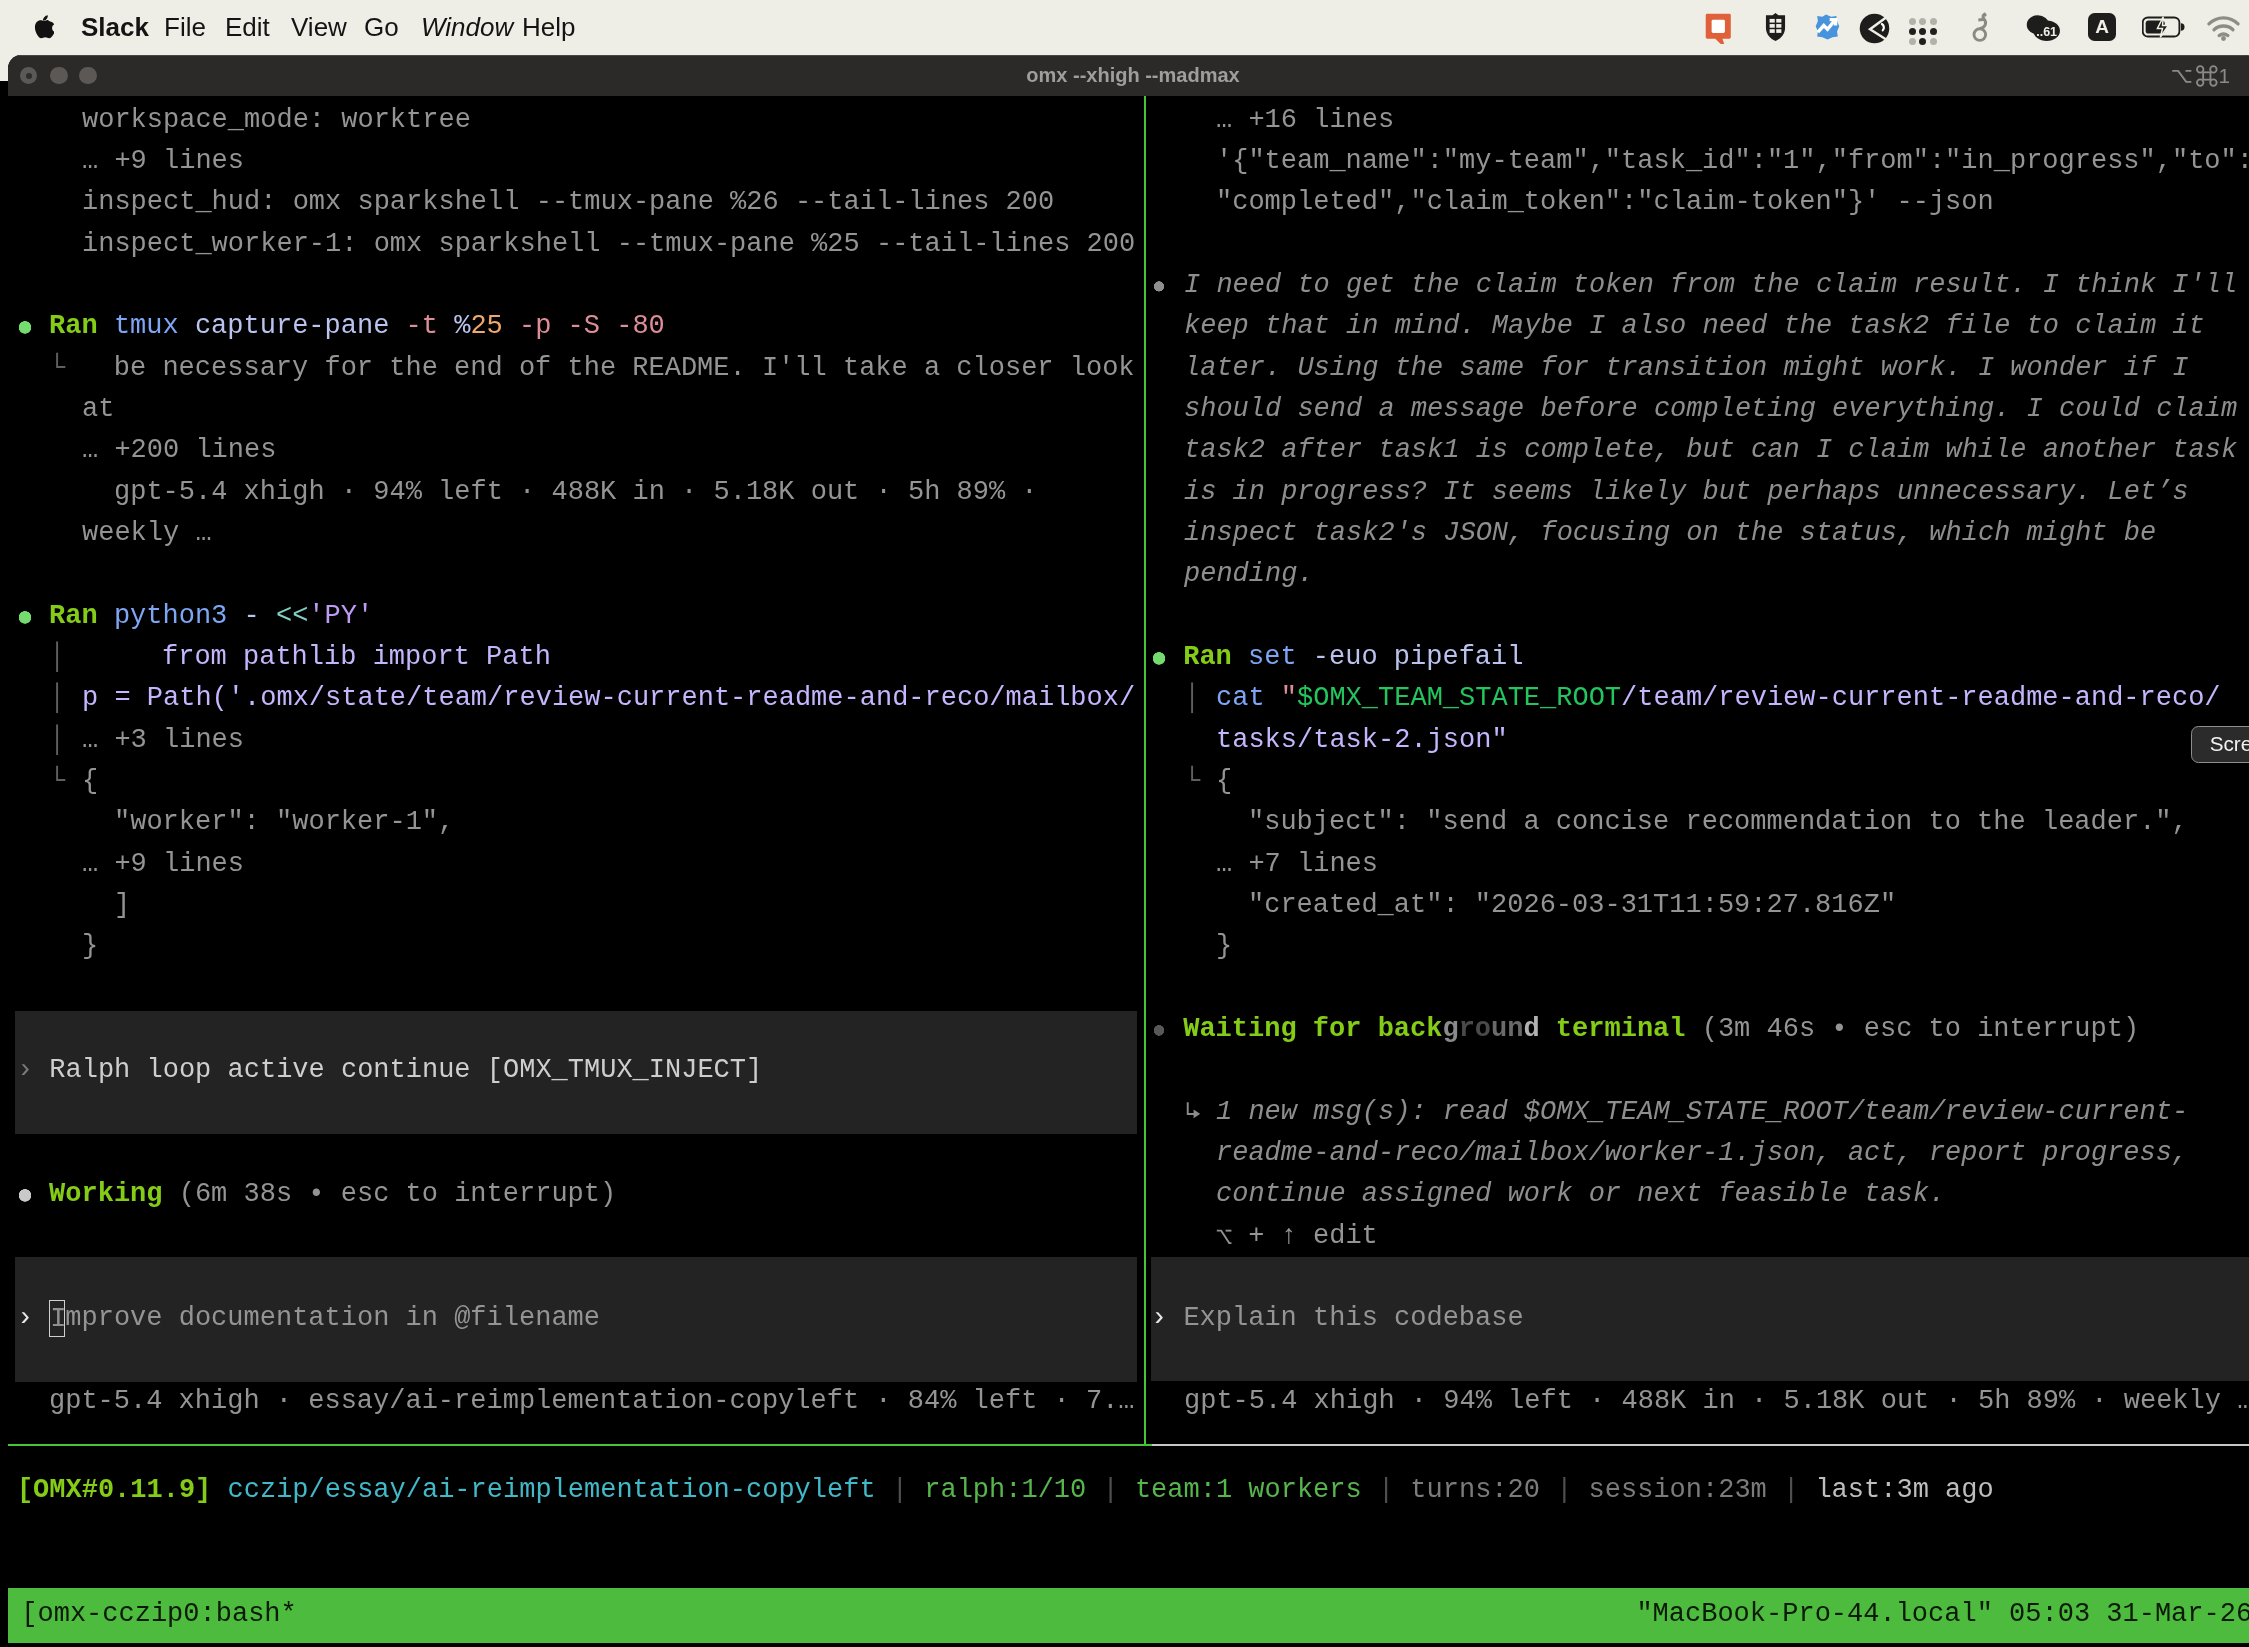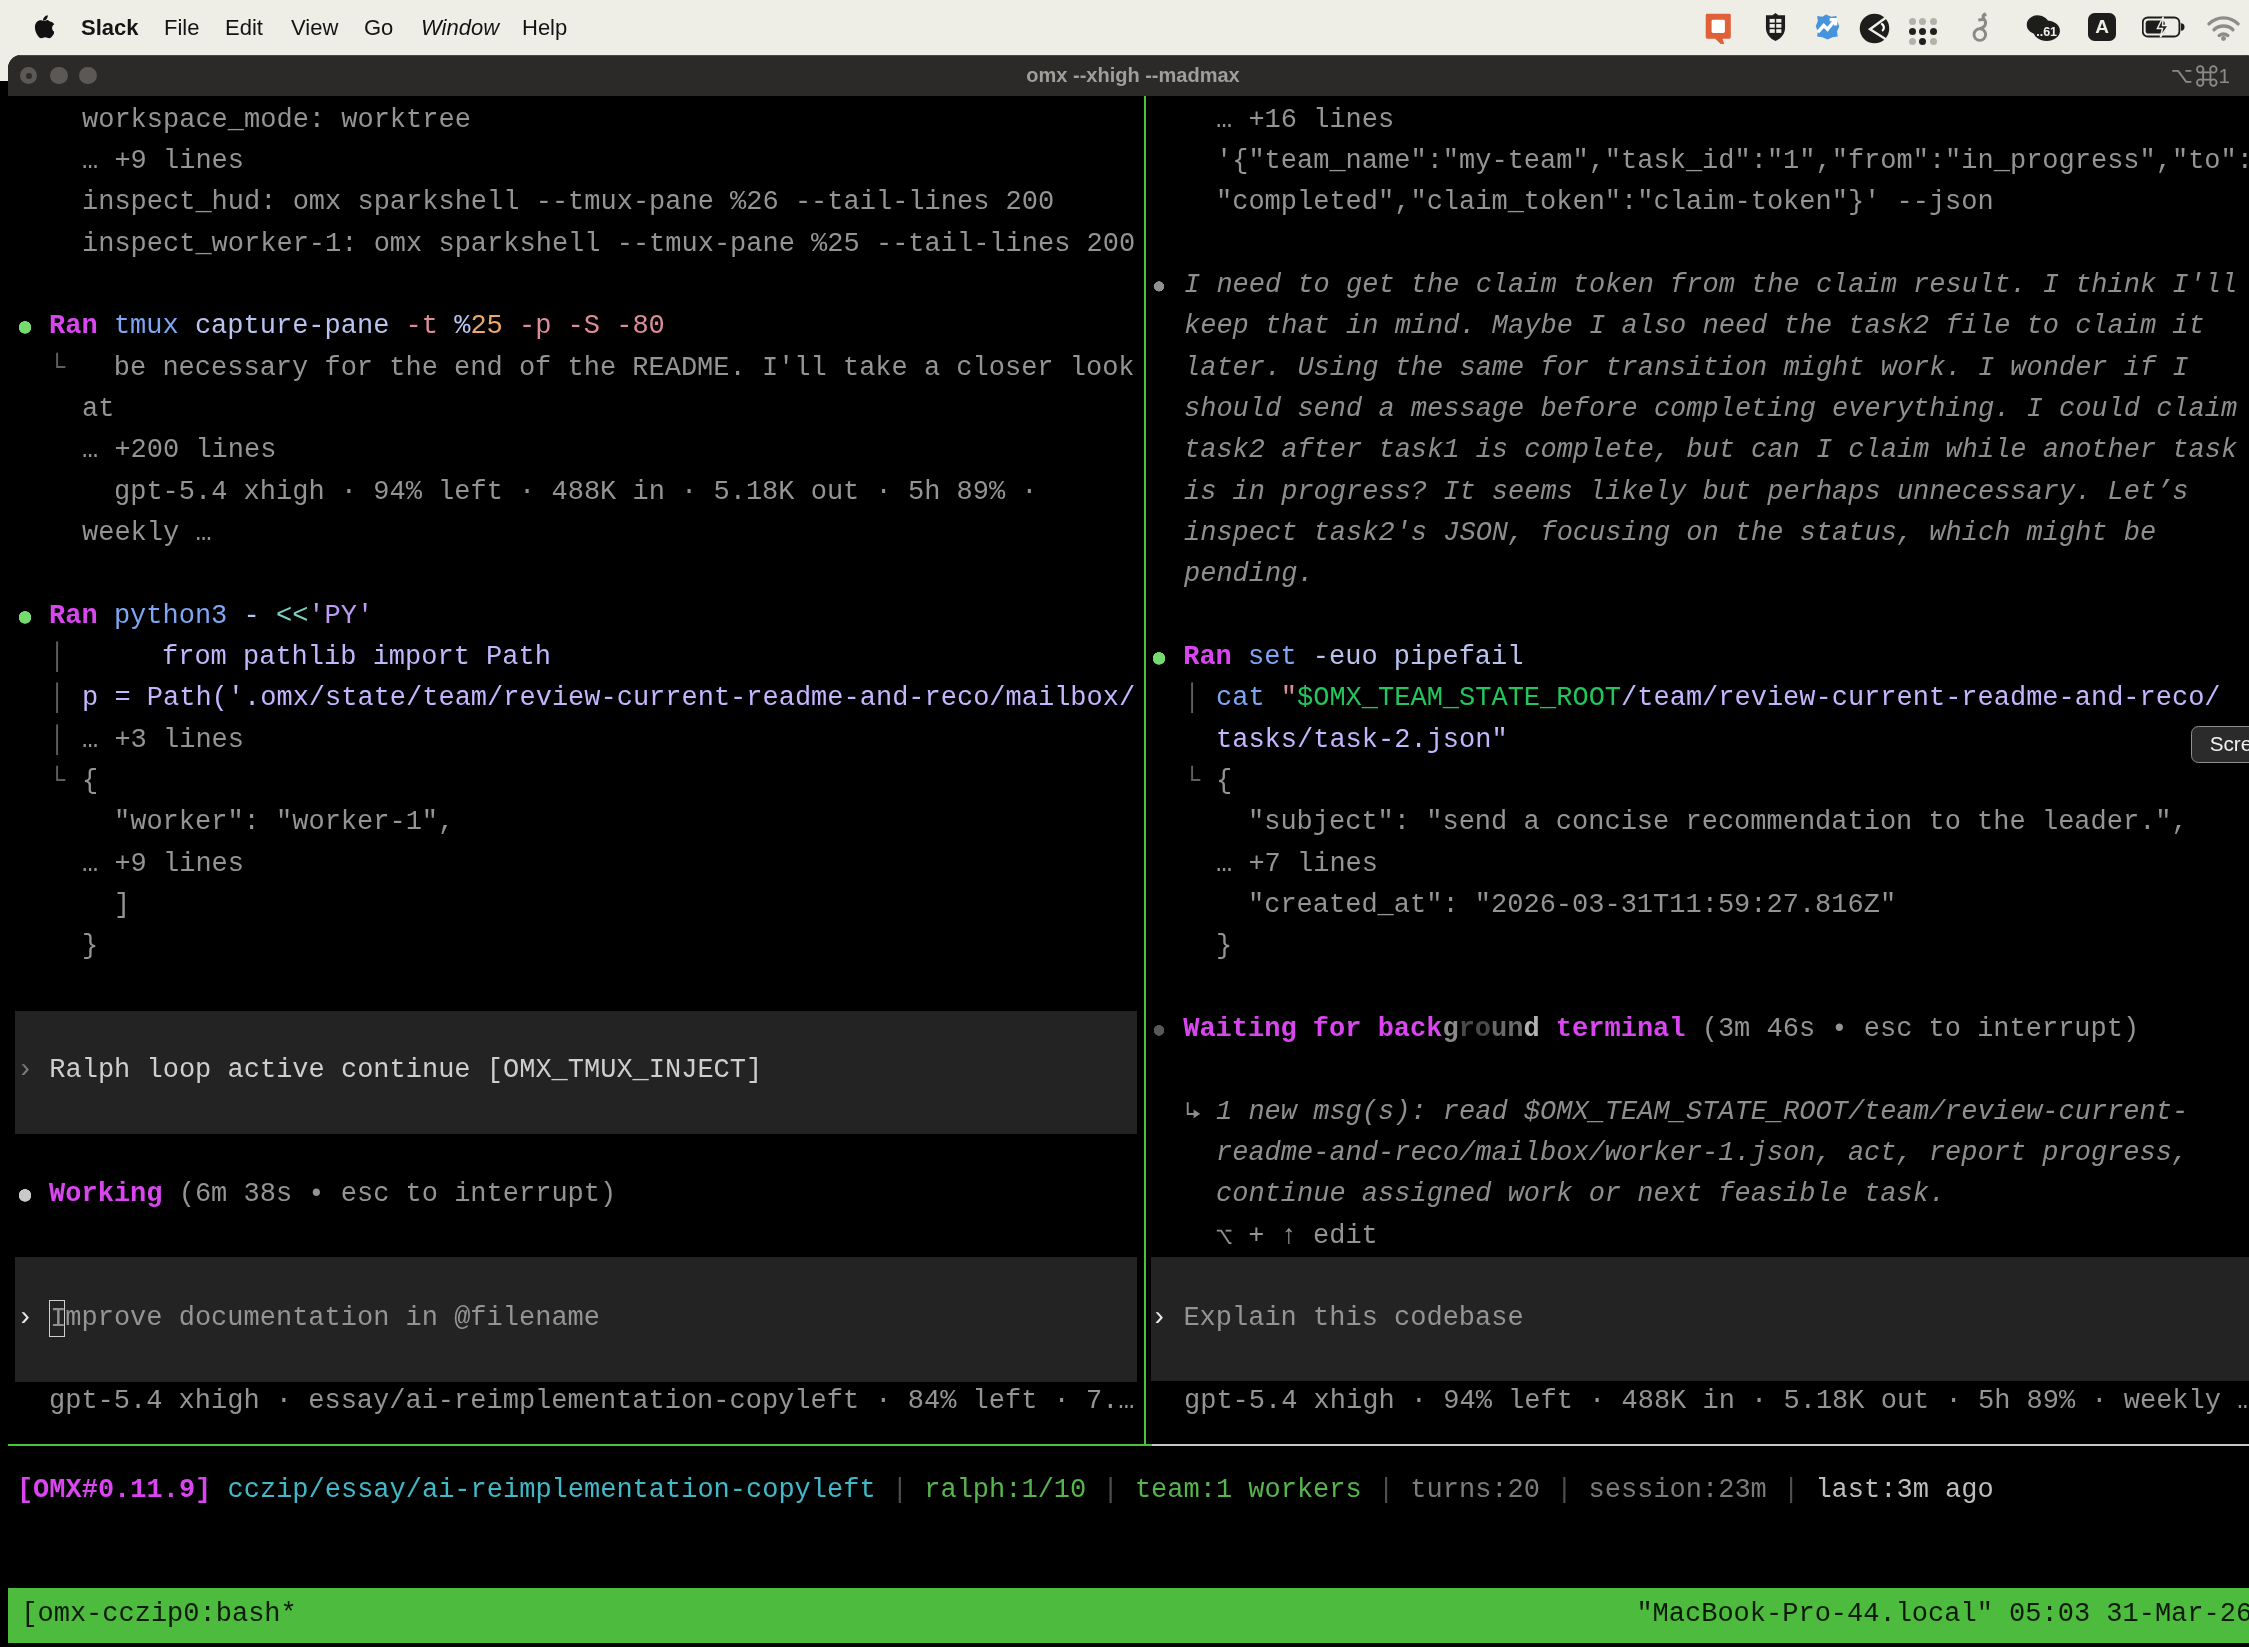--- a/index.html
+++ b/index.html
@@ -1,20 +1,20 @@
 <!DOCTYPE html>
 <html style="font-size:11.8px"><head><meta charset="utf-8">
 <style>
   * { margin:0; padding:0; box-sizing:border-box; }
   html,body { width:2250px; height:1648px; background:#000; overflow:hidden; }
   body { position:relative; font-family:"Liberation Sans",sans-serif; }
   .r { position:absolute; white-space:pre; font-family:"Liberation Mono",monospace;
        font-size:27px; line-height:41px; height:41px; color:#949494; }
   .r i { font-style:italic; color:#8e8e8e; }
-  .w  { color:#d946ef; font-weight:bold; }
+  .w  { color:#84cc16; font-weight:bold; }
   .wt { color:#cecece; }
   .wh { color:#e8e8e8; }
   .bl { color:#7ea6f4; }
   .lv { color:#b9c3ee; }
   .lv2{ color:#22c55e; }
   .pk { color:#de8d98; }
   .or { color:#f0a76a; }
   .pu { color:#bd9cf5; }
   .tl { color:#7fd0c4; }
   .gr { color:#c4b5fd; }
@@ -39,21 +39,21 @@
   .opt{ display:inline-block; width:16px; height:41px; vertical-align:top; }
   .hbox{ position:absolute; background:#232323; }
 </style></head>
 <body>
 
 <div style="position:absolute;top:0;left:0;width:2250px;height:81px;background:#efeee6;"></div>
 <svg style="position:absolute;left:32px;top:13.3px" width="22" height="28" viewBox="0 0 30 38">
   <path fill="#111" d="M21.5 9.6c-2 0-3.7 1.1-4.7 1.1-1.1 0-2.8-1.05-4.9-1.05C8 9.65 4 12.8 4 19.2c0 4 1.55 8.2 3.5 10.9 1.65 2.3 3.1 4.2 5.2 4.2 2 0 2.9-1.35 5.4-1.35 2.5 0 3.1 1.3 5.3 1.3 2.2 0 3.65-2 5.3-4.3 1.1-1.6 1.9-3.3 2.3-4.3-4.3-1.65-5-7.9-.7-10.3-1.3-2-3.3-3.6-5.8-3.75z"></path>
   <path fill="#111" d="M19.9 3.1c1.1-1.3 1.9-3.1 1.6-5-1.6.1-3.6 1.15-4.8 2.5-1.05 1.2-2 3.05-1.65 4.85 1.85.15 3.7-.95 4.85-2.35z" transform="translate(0,5)"></path>
 </svg>
-<div style="position:absolute;top:0;left:0;width:1962px;height:55px;font-family:'Liberation Sans',sans-serif;font-size:22px;color:#141414;line-height:55px;">
+<div style="position:absolute;top:0;left:0;width:1962px;height:55px;font-family:'Liberation Sans',sans-serif;font-size:26px;color:#141414;line-height:55px;">
   <span style="position:absolute;left:81px;font-weight:bold;">Slack</span>
   <span style="position:absolute;left:164px;">File</span>
   <span style="position:absolute;left:225px;">Edit</span>
   <span style="position:absolute;left:291px;">View</span>
   <span style="position:absolute;left:364px;">Go</span>
   <span style="position:absolute;left:421px;font-style:italic;">Window</span>
   <span style="position:absolute;left:522px;">Help</span>
 </div>
 <svg style="position:absolute;left:1705px;top:13.3px" width="28" height="31" viewBox="0 0 38 42">
 <path fill="#e0603a" d="M3 3 h30 v30 h-12 l3 9 l-9 -9 h-12 z" stroke="#e0603a" stroke-width="4" stroke-linejoin="round"></path>

